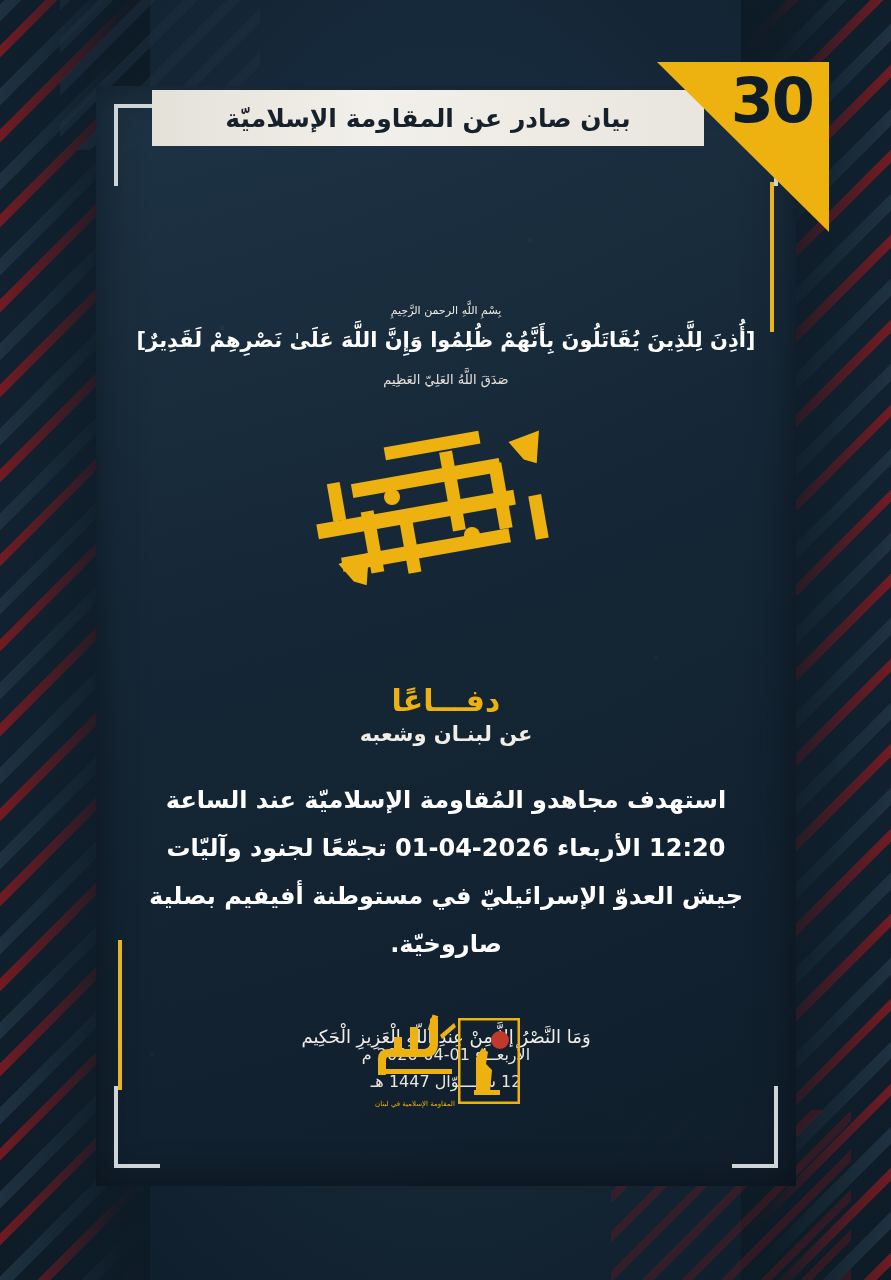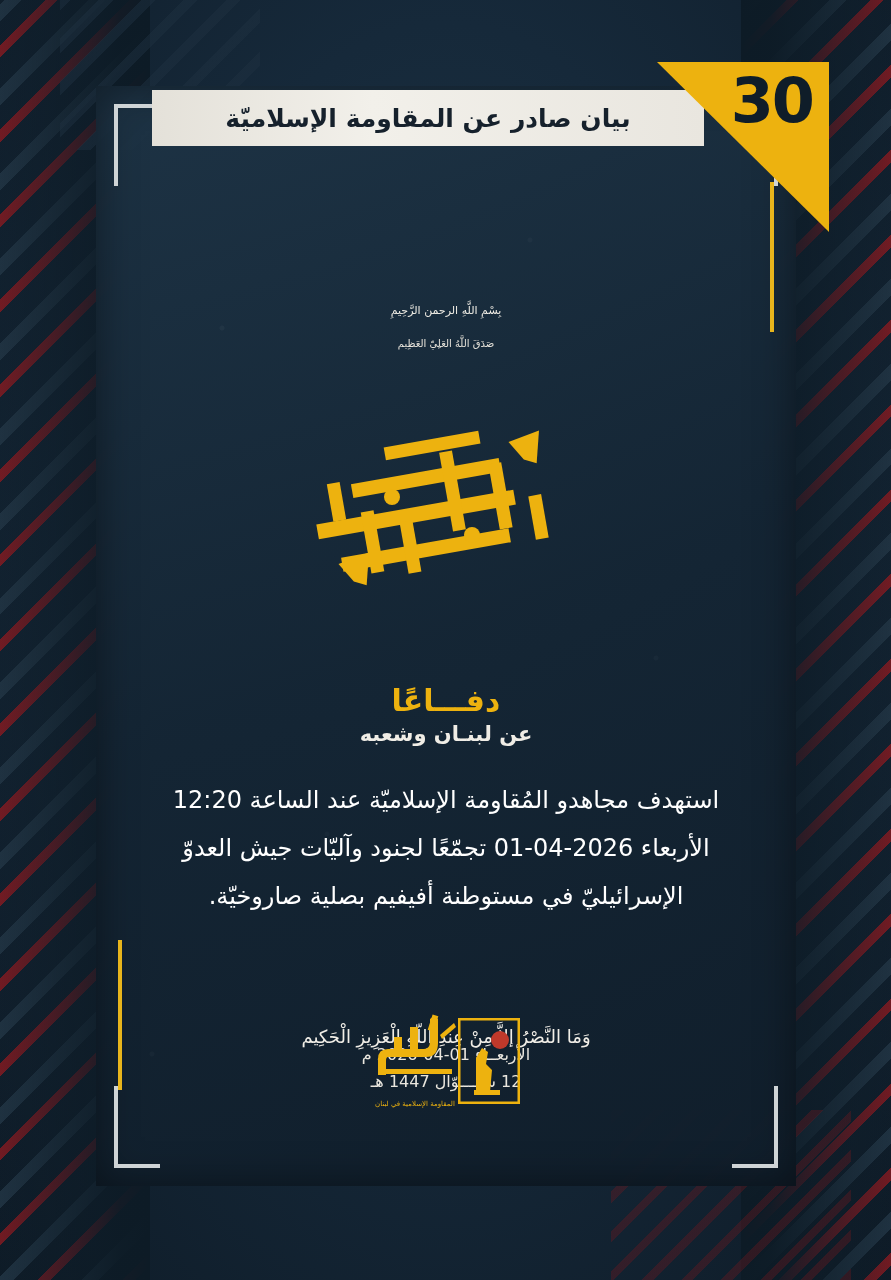--- a/index.html
+++ b/index.html
@@ -234,22 +234,22 @@
     color: #efece4;
   }
   .ayah {
     font-size: 21px;
     font-weight: bold;
     color: #ffffff;
     padding: 0 40px;
     line-height: 1.5;
   }
   .sadaqa {
-    font-size: 10px;
-    margin-top: 21px;
+    font-size: 13px;
+    margin-top: 15px;
     color: #e7e3da;
   }
 
   
   .emblem {
     position: absolute;
     top: 290px;
     left: 0;
     width: 700px;
     height: 300px;
@@ -287,21 +287,21 @@
     position: absolute;
     top: 690px;
     left: 40px;
     width: 620px;
     color: #ffffff;
     font-size: 24px;
     line-height: 2.0;
     text-align: center;
     direction: rtl;
     z-index: 7;
-    font-weight: normal;
+    font-weight: bold;
   }
 
   
   .closing {
     position: absolute;
     top: 940px;
     left: 0;
     width: 700px;
     text-align: center;
     color: #f1eee7;
@@ -362,20 +362,21 @@
 
     <div class="bracket tl"></div>
     <div class="bracket tr"></div>
     <div class="bracket bl"></div>
     <div class="bracket br"></div>
     <div class="accent-line right-top"></div>
     <div class="accent-line left-bottom"></div>
 
     <div class="quran-block">
       <div class="basmala">بِسْمِ اللَّهِ الرحمن الرَّحِيمِ</div>
+      <div class="ayah">[أُذِنَ لِلَّذِينَ يُقَاتَلُونَ بِأَنَّهُمْ ظُلِمُوا وَإِنَّ اللَّهَ عَلَىٰ نَصْرِهِمْ لَقَدِيرٌ]</div>
       <div class="sadaqa">صَدَقَ اللَّهُ العَلِيّ العَظِيم</div>
     </div>
 
     <div class="emblem">
       <svg width="300" height="230" viewBox="0 0 300 230">
         <g fill="#edb20f">
           <rect x="20" y="96" width="200" height="15" transform="rotate(-10 120 103)"></rect>
           <rect x="55" y="60" width="150" height="14" transform="rotate(-10 130 67)"></rect>
           <rect x="45" y="132" width="170" height="14" transform="rotate(-10 130 139)"></rect>
           <rect x="88" y="28" width="96" height="13" transform="rotate(-10 136 34)"></rect>

